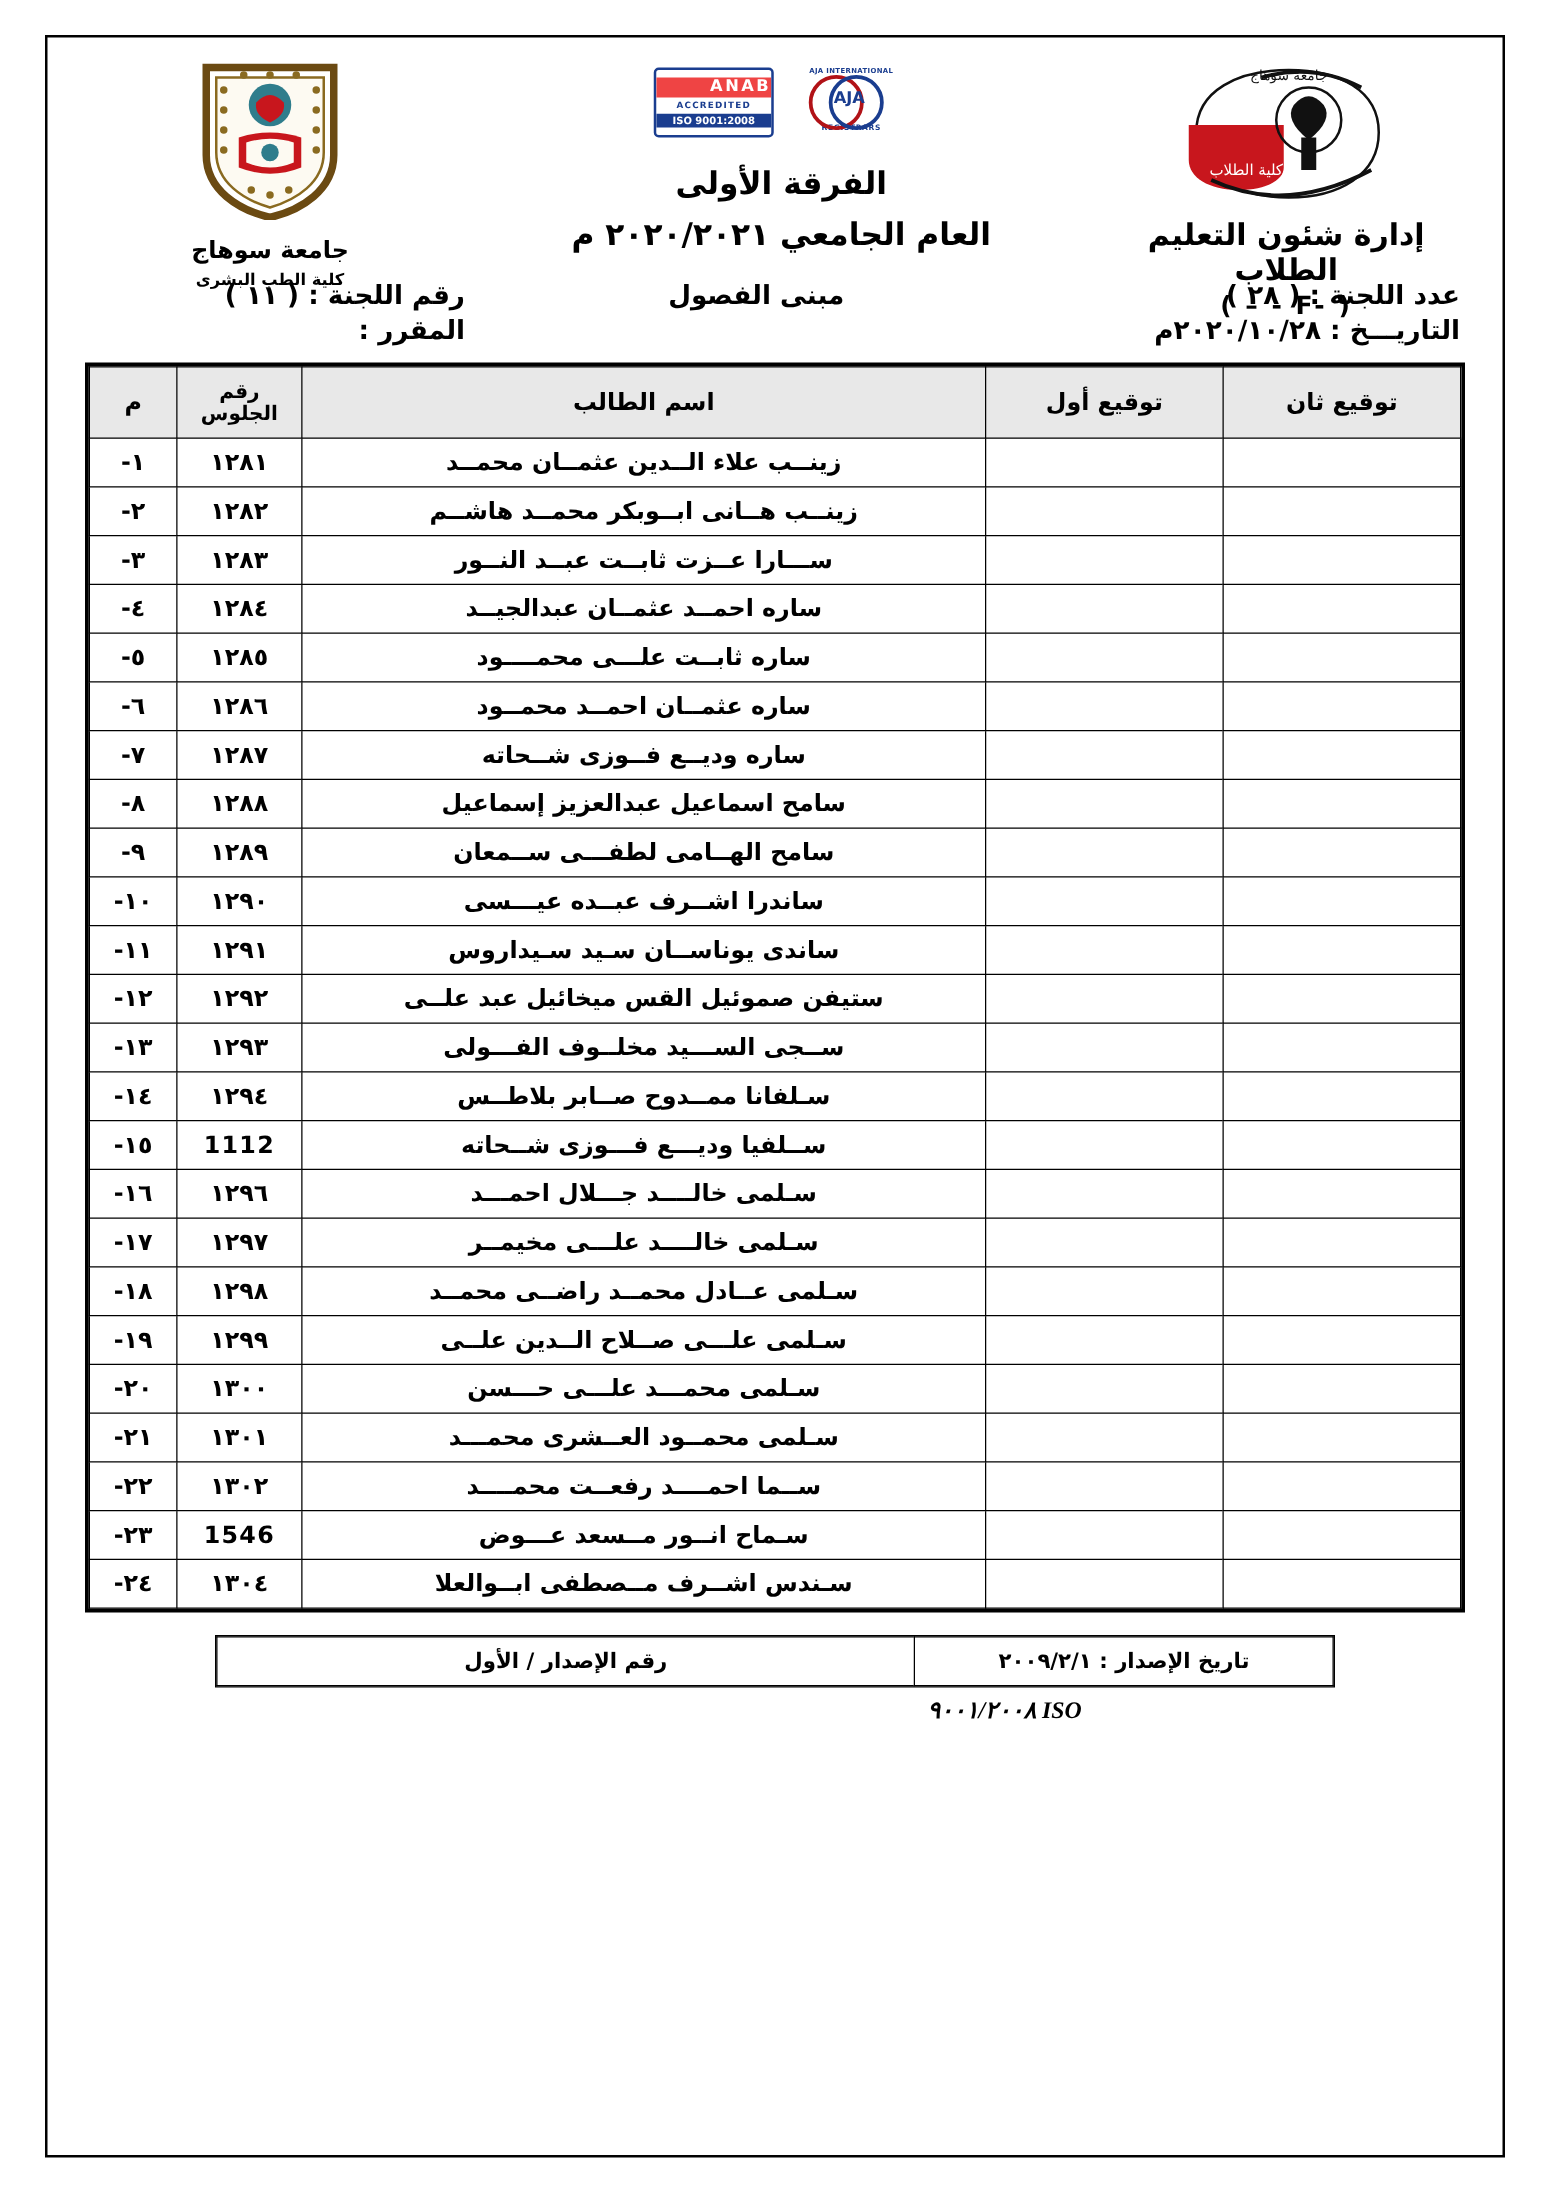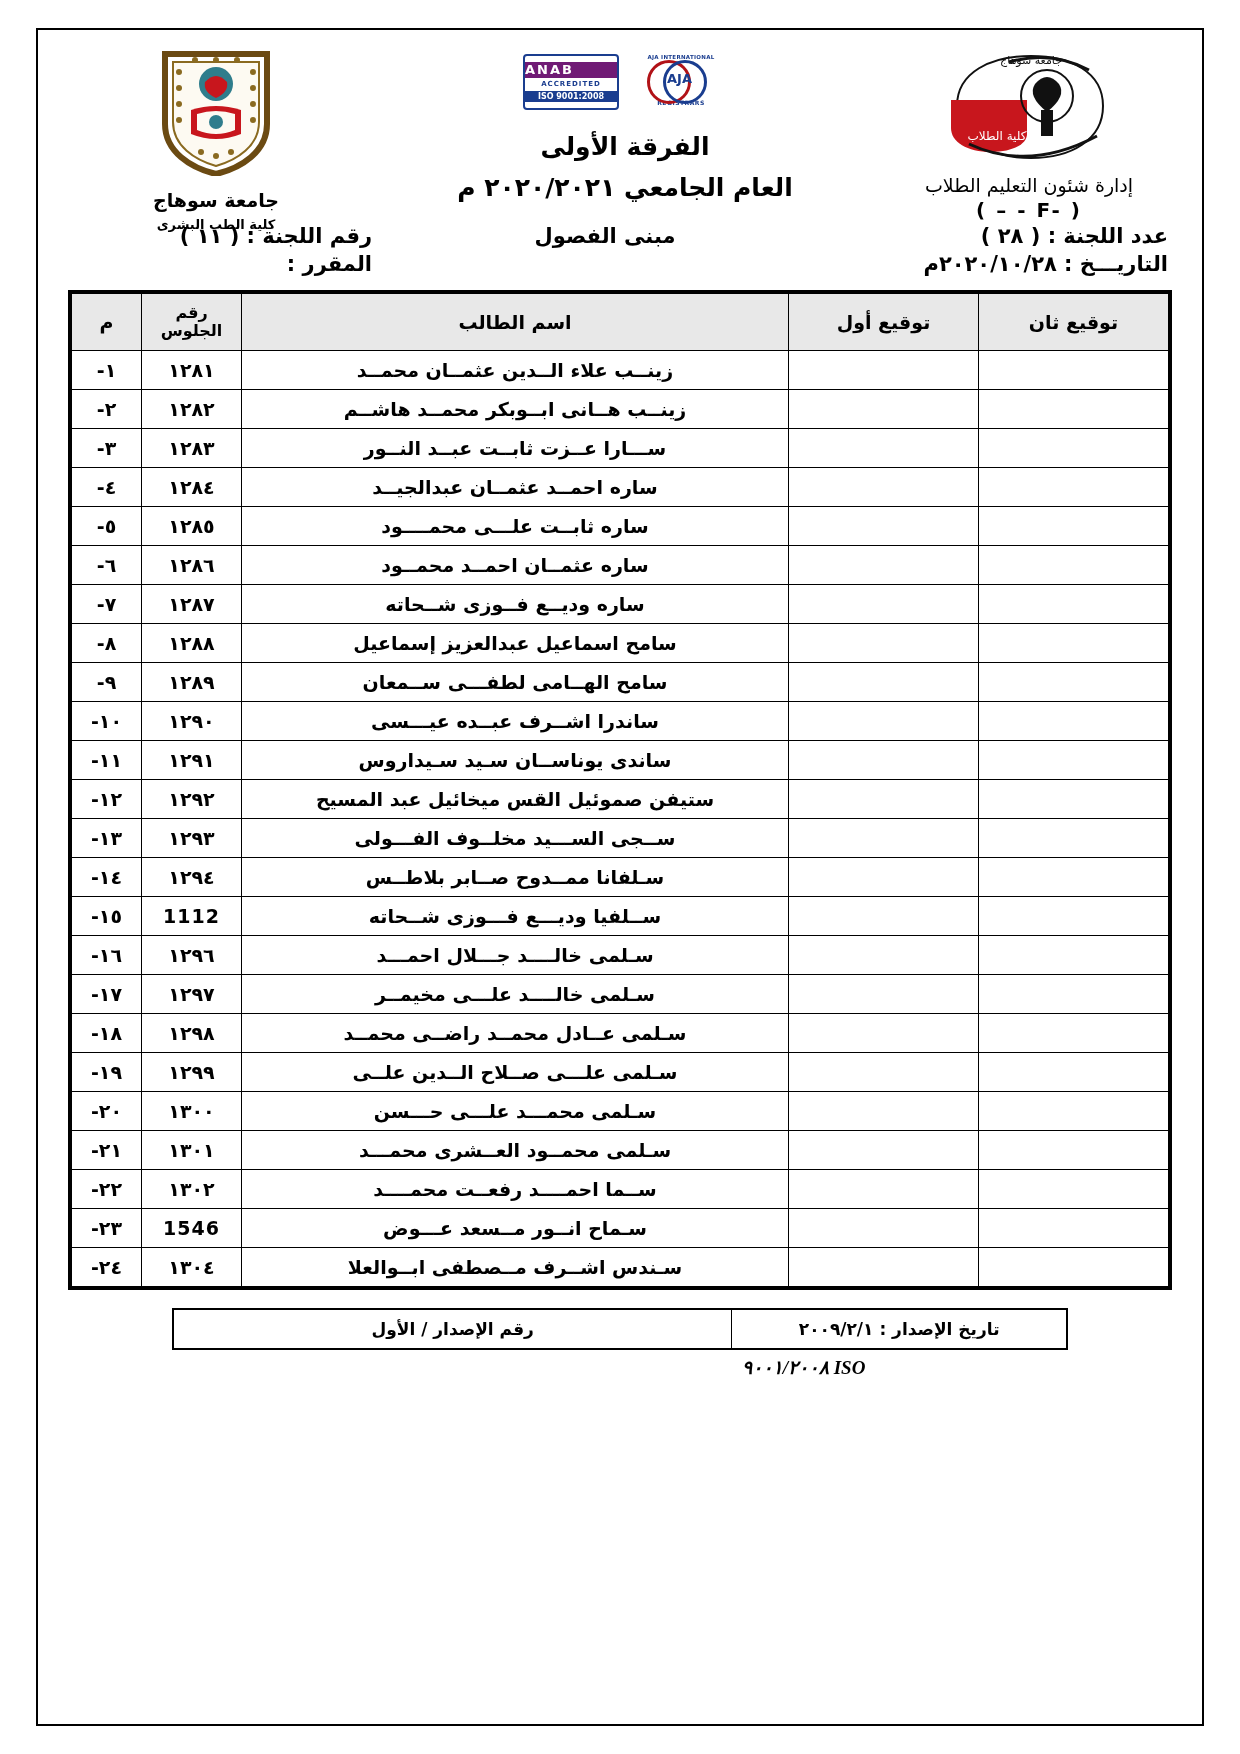--- a/index.html
+++ b/index.html
@@ -94,24 +94,24 @@
     border: 2px solid #1a3d8f;
     border-radius: 4px;
     background: #fff;
     display: flex;
     flex-direction: column;
     align-items: center;
     justify-content: center;
     overflow: hidden;
   }
   .anab-top {
-    background: #701a75;
+    background: #ef4444;
     color: #fff;
     width: 100%;
-    text-align: left;
+    text-align: right;
     font-size: 13px;
     font-weight: bold;
     letter-spacing: 2px;
     line-height: 16px;
   }
   .anab-mid {
     font-size: 7px;
     color: #1a3d8f;
     font-weight: bold;
     letter-spacing: 1px;
@@ -196,22 +196,22 @@
   
   .form-code {
     font-size: 20px;
     font-weight: bold;
     letter-spacing: 2px;
     margin-top: 2px;
     direction: ltr;
     unicode-bidi: bidi-override;
   }
   .admin-line {
-    font-size: 19px;
-    font-weight: normal;
+    font-size: 24px;
+    font-weight: bold;
     margin-top: 8px;
   }
 
   
   .inforow {
     display: flex;
     flex-direction: row;
     justify-content: space-between;
     padding: 0 20px;
     box-sizing: border-box;
@@ -485,21 +485,21 @@
           <tr>
             <td></td>
             <td></td>
             <td class="name">ساندى  يوناســان  سـيد  سـيداروس</td>
             <td class="seat">١٢٩١</td>
             <td class="num">١١-</td>
           </tr>
           <tr>
             <td></td>
             <td></td>
-            <td class="name">ستيفن  صموئيل  القس  ميخائيل  عبد المسيح</td>
+            <td class="name">ستيفن  صموئيل  القس  ميخائيل  عبد علــى</td>
             <td class="seat">١٢٩٢</td>
             <td class="num">١٢-</td>
           </tr>
           <tr>
             <td></td>
             <td></td>
             <td class="name">ســجى  الســـيد  مخلــوف  الفـــولى</td>
             <td class="seat">١٢٩٣</td>
             <td class="num">١٣-</td>
           </tr>

